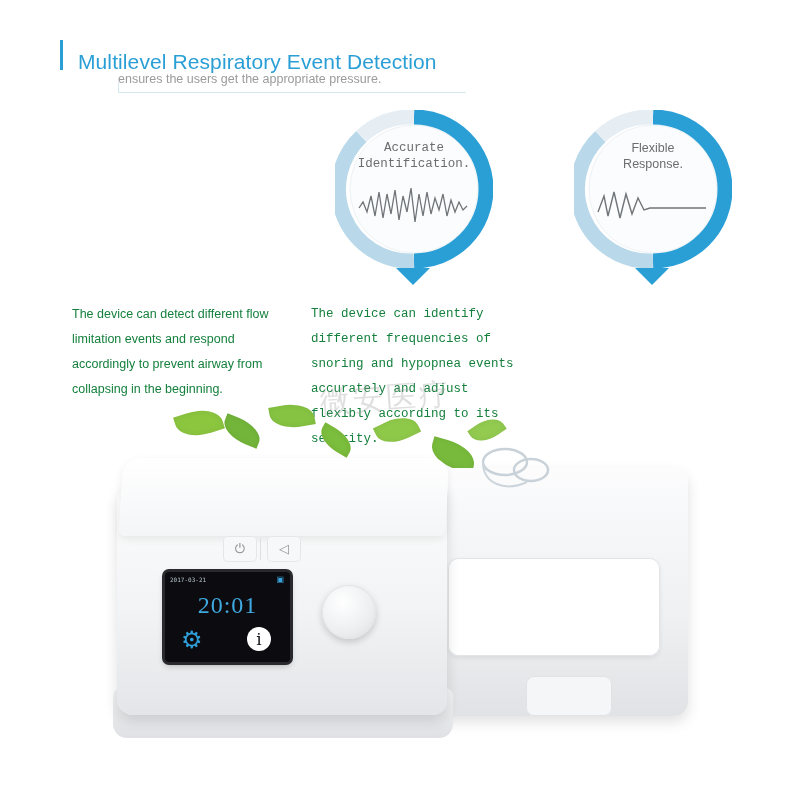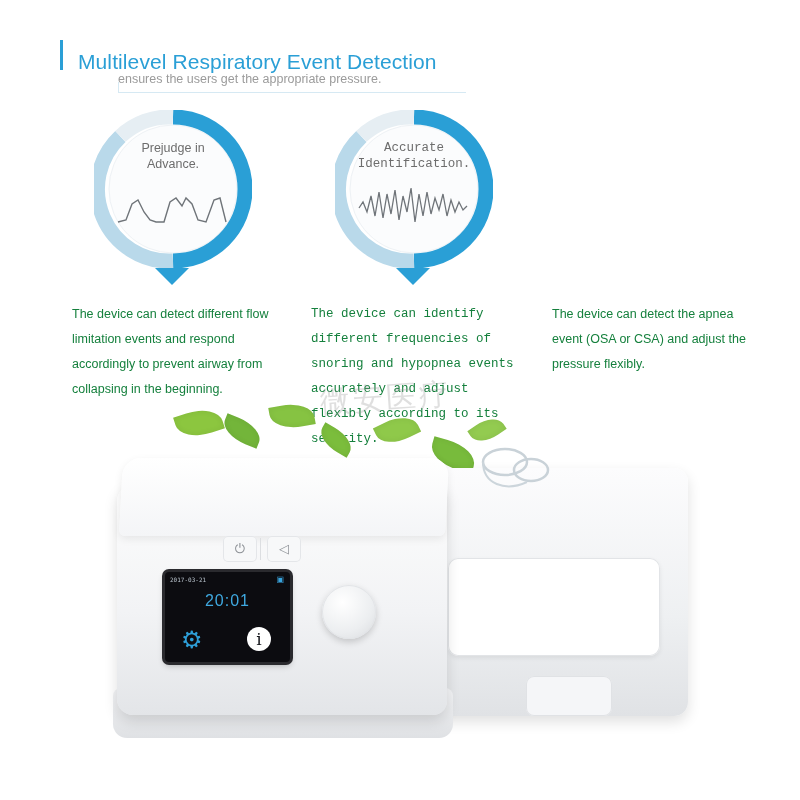--- a/index.html
+++ b/index.html
@@ -243,23 +243,23 @@
     top: 3px;
     font-size: 8px;
     color: #39a3dc;
   }
   .screen-time {
     position: absolute;
     left: 0;
     top: 20px;
     width: 125px;
     text-align: center;
-    font-size: 16px;
+    font-size: 24px;
     color: #3fa9e0;
-    font-family: Liberation Sans, sans-serif;
+    font-family: Liberation Serif, serif;
     letter-spacing: 1px;
   }
   .screen-gear {
     position: absolute;
     left: 16px;
     top: 56px;
     font-size: 24px;
     color: #2e9fd8;
     line-height: 24px;
   }
@@ -323,38 +323,20 @@
 
 <div class="header">
   <div class="header-bar"></div>
   <div class="title">Multilevel Respiratory Event Detection</div>
   <div class="sub-tick"></div>
   <div class="subtitle">ensures the users get the appropriate pressure.</div>
   <div class="sub-underline"></div>
 </div>
 
 <div class="col col-1">
-  <div class="ring-wrap">
-    <svg width="158" height="158" viewBox="0 0 158 158">
-      <circle cx="79" cy="79" r="64" fill="#fbfcfd" stroke="#eef2f5" stroke-width="1"></circle>
-      <path d="M79 7 A72 72 0 0 1 79 151" fill="none" stroke="#2a9fd6" stroke-width="15"></path>
-      <path d="M79 151 A72 72 0 0 1 26.4 26.4" fill="none" stroke="#b9d9ea" stroke-width="15"></path>
-      <path d="M26.4 26.4 A72 72 0 0 1 79 7" fill="none" stroke="#e6eef3" stroke-width="15"></path>
-    </svg>
-    <div class="ring-label">
-      <span>Prejudge in</span><br>
-      <span>Advance.</span>
-    </div>
-    <div class="wave-holder">
-      <svg width="114" height="52" viewBox="0 0 114 52">
-        <polyline points="2,40 10,38 16,22 22,18 28,30 34,38 40,40 48,40 54,20 60,16 66,24 70,16 76,22 82,38 90,40 98,18 104,16 110,40" fill="none" stroke="#6f7479" stroke-width="1.4"></polyline>
-      </svg>
-    </div>
-    <div class="pointer"></div>
-  </div>
   <div class="col-desc">The device can detect different flow limitation events and respond accordingly to prevent airway from collapsing in the beginning.</div>
 </div>
 
 <div class="col col-2">
   <div class="ring-wrap">
     <svg width="158" height="158" viewBox="0 0 158 158">
       <circle cx="79" cy="79" r="64" fill="#fbfcfd" stroke="#eef2f5" stroke-width="1"></circle>
       <path d="M79 7 A72 72 0 0 1 79 151" fill="none" stroke="#2a9fd6" stroke-width="15"></path>
       <path d="M79 151 A72 72 0 0 1 26.4 26.4" fill="none" stroke="#b9d9ea" stroke-width="15"></path>
       <path d="M26.4 26.4 A72 72 0 0 1 79 7" fill="none" stroke="#e6eef3" stroke-width="15"></path>
@@ -367,21 +349,38 @@
       <svg width="114" height="52" viewBox="0 0 114 52">
         <polyline points="2,26 6,20 10,30 14,14 18,34 22,10 26,36 30,12 34,32 38,8 42,38 46,14 50,30 54,6 58,40 62,12 66,34 70,10 74,32 78,16 82,28 86,12 90,34 94,18 98,30 102,20 106,28 110,24" fill="none" stroke="#6f7479" stroke-width="1.3"></polyline>
       </svg>
     </div>
     <div class="pointer"></div>
   </div>
   <div class="col-desc">The device can identify different frequencies of snoring and hypopnea events accurately and adjust flexibly according to its severity.</div>
 </div>
 
 <div class="col col-3">
-  <div class="col-desc">The device can detect the apnea event (OSA or CSA) and adjust the pressure flexibly.</div>
+  <div class="ring-wrap">
+    <svg width="158" height="158" viewBox="0 0 158 158">
+      <circle cx="79" cy="79" r="64" fill="#fbfcfd" stroke="#eef2f5" stroke-width="1"></circle>
+      <path d="M79 7 A72 72 0 0 1 79 151" fill="none" stroke="#2a9fd6" stroke-width="15"></path>
+      <path d="M79 151 A72 72 0 0 1 26.4 26.4" fill="none" stroke="#b9d9ea" stroke-width="15"></path>
+      <path d="M26.4 26.4 A72 72 0 0 1 79 7" fill="none" stroke="#e6eef3" stroke-width="15"></path>
+    </svg>
+    <div class="ring-label">
+      <span>Flexible</span><br>
+      <span>Response.</span>
+    </div>
+    <div class="wave-holder">
+      <svg width="114" height="52" viewBox="0 0 114 52">
+        <polyline points="2,30 8,14 12,34 18,10 24,36 30,12 36,32 42,16 48,28 54,26 62,26 72,26 84,26 96,26 104,26 110,26" fill="none" stroke="#6f7479" stroke-width="1.4"></polyline>
+      </svg>
+    </div>
+    <div class="pointer"></div>
+  </div>
 </div>
 
 <div class="watermark">微安医疗</div>
 
 <div class="leaf" style="left:176px; top:410px; width:46px; height:26px; transform:rotate(-18deg); background:#8cc63f;"></div>
 <div class="leaf" style="left:222px; top:420px; width:40px; height:22px; transform:rotate(22deg); background:#73b53a;"></div>
 <div class="leaf" style="left:270px; top:404px; width:44px; height:24px; transform:rotate(-10deg); background:#86c342;"></div>
 <div class="leaf" style="left:318px; top:430px; width:36px; height:20px; transform:rotate(30deg); background:#7bbd3c;"></div>
 <div class="leaf" style="left:376px; top:418px; width:42px; height:24px; transform:rotate(-26deg); background:#8fc94a;"></div>
 <div class="leaf" style="left:430px; top:442px; width:46px; height:26px; transform:rotate(16deg); background:#78bb3c;"></div>

